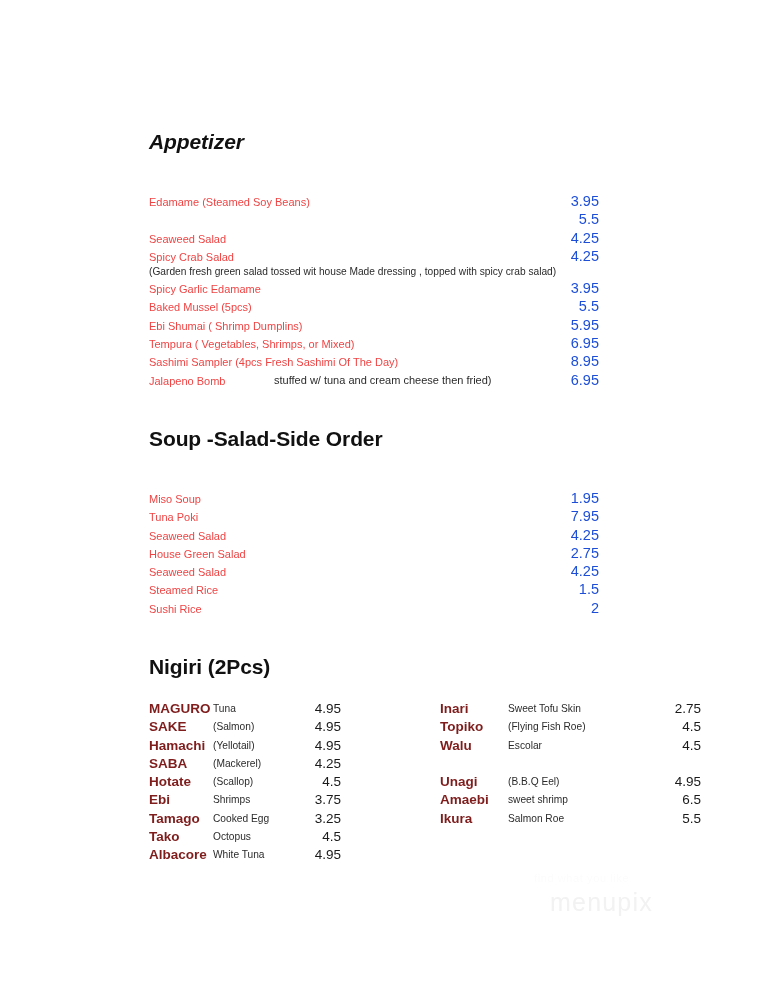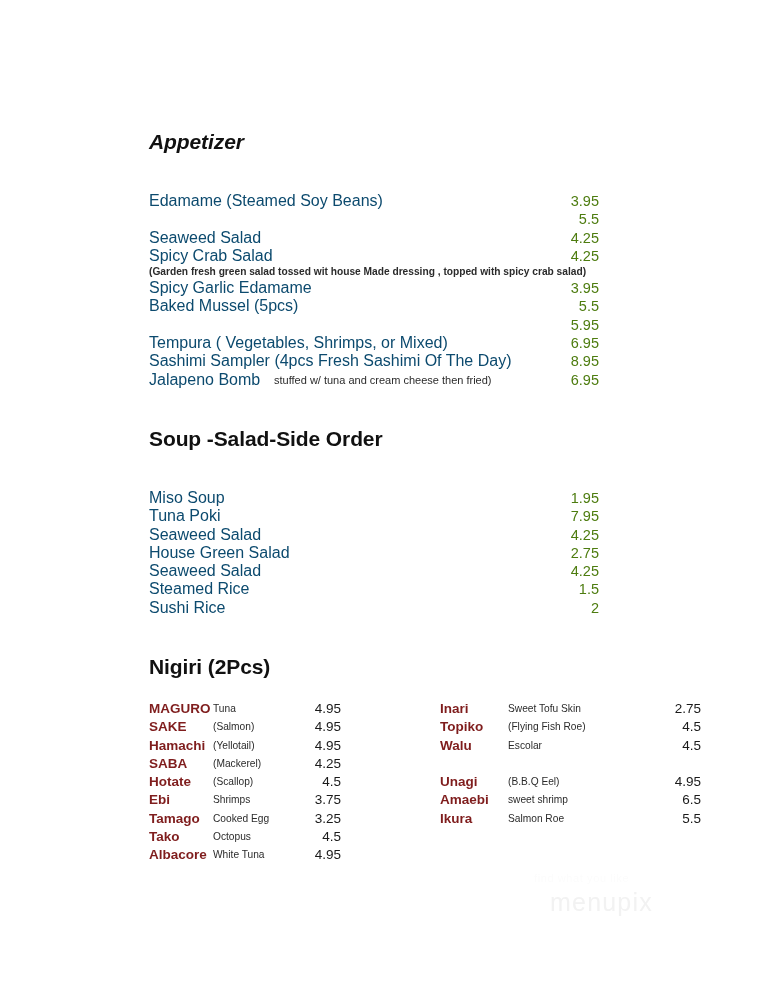--- a/index.html
+++ b/index.html
@@ -44,46 +44,45 @@
     left: 135px;
     width: 450px;
   }
   .item-row {
     position: relative;
     height: 18.3px;
     line-height: 18.3px;
     white-space: nowrap;
   }
   .item-name {
-    font-size: 16px;
-    color: #0c4a6e;
+    font-size: 11px;
+    color: #ef4444;
   }
   .item-inline-desc {
     position: absolute;
     left: 125px;
     top: 0;
     font-size: 11px;
     color: #2b2b2b;
     line-height: 18.3px;
   }
   .item-price {
     position: absolute;
     right: 0;
     top: 0;
     font-size: 14.5px;
-    color: #4d7c0f;
+    color: #1d4ed8;
     text-align: right;
   }
   .item-desc-line {
     font-size: 10.2px;
     color: #2b2b2b;
     height: 14px;
     line-height: 14px;
     white-space: nowrap;
-    font-weight: bold;
   }
 
   
   .nigiri-col {
     position: absolute;
   }
   .nigiri-col.left  { left: 135px; width: 192px; }
   .nigiri-col.right { left: 390px; width: 261px; }
 
   .nigiri-row {
@@ -157,21 +156,21 @@
   <div class="section-heading italic" style="top:130px;">Appetizer</div>
 
   <div class="item-list" id="appetizer-list" style="top:192px;">
       <div class="item-row"><span class="item-name">Edamame   (Steamed Soy Beans)</span><span class="item-price">3.95</span></div>
       <div class="item-row"><span class="item-price">5.5</span></div>
       <div class="item-row"><span class="item-name">Seaweed Salad</span><span class="item-price">4.25</span></div>
       <div class="item-row"><span class="item-name">Spicy Crab Salad</span><span class="item-price">4.25</span></div>
       <div class="item-desc-line">(Garden fresh green salad tossed wit house Made dressing , topped with spicy crab salad)</div>
       <div class="item-row"><span class="item-name">Spicy Garlic Edamame</span><span class="item-price">3.95</span></div>
       <div class="item-row"><span class="item-name">Baked Mussel (5pcs)</span><span class="item-price">5.5</span></div>
-      <div class="item-row"><span class="item-price">5.95</span></div>
+      <div class="item-row"><span class="item-name">Ebi Shumai ( Shrimp Dumplins)</span><span class="item-price">5.95</span></div>
       <div class="item-row"><span class="item-name">Tempura ( Vegetables, Shrimps, or Mixed)</span><span class="item-price">6.95</span></div>
       <div class="item-row"><span class="item-name">Sashimi Sampler (4pcs Fresh Sashimi Of The Day)</span><span class="item-price">8.95</span></div>
       <div class="item-row"><span class="item-name">Jalapeno Bomb</span><span class="item-inline-desc">stuffed w/ tuna and cream cheese then fried)</span><span class="item-price">6.95</span></div>
     </div>
 
   <div class="section-heading" style="top:427px;">Soup -Salad-Side Order</div>
 
   <div class="item-list" id="soup-list" style="top:489px;">
       <div class="item-row"><span class="item-name">Miso Soup</span><span class="item-price">1.95</span></div>
       <div class="item-row"><span class="item-name">Tuna Poki</span><span class="item-price">7.95</span></div>

